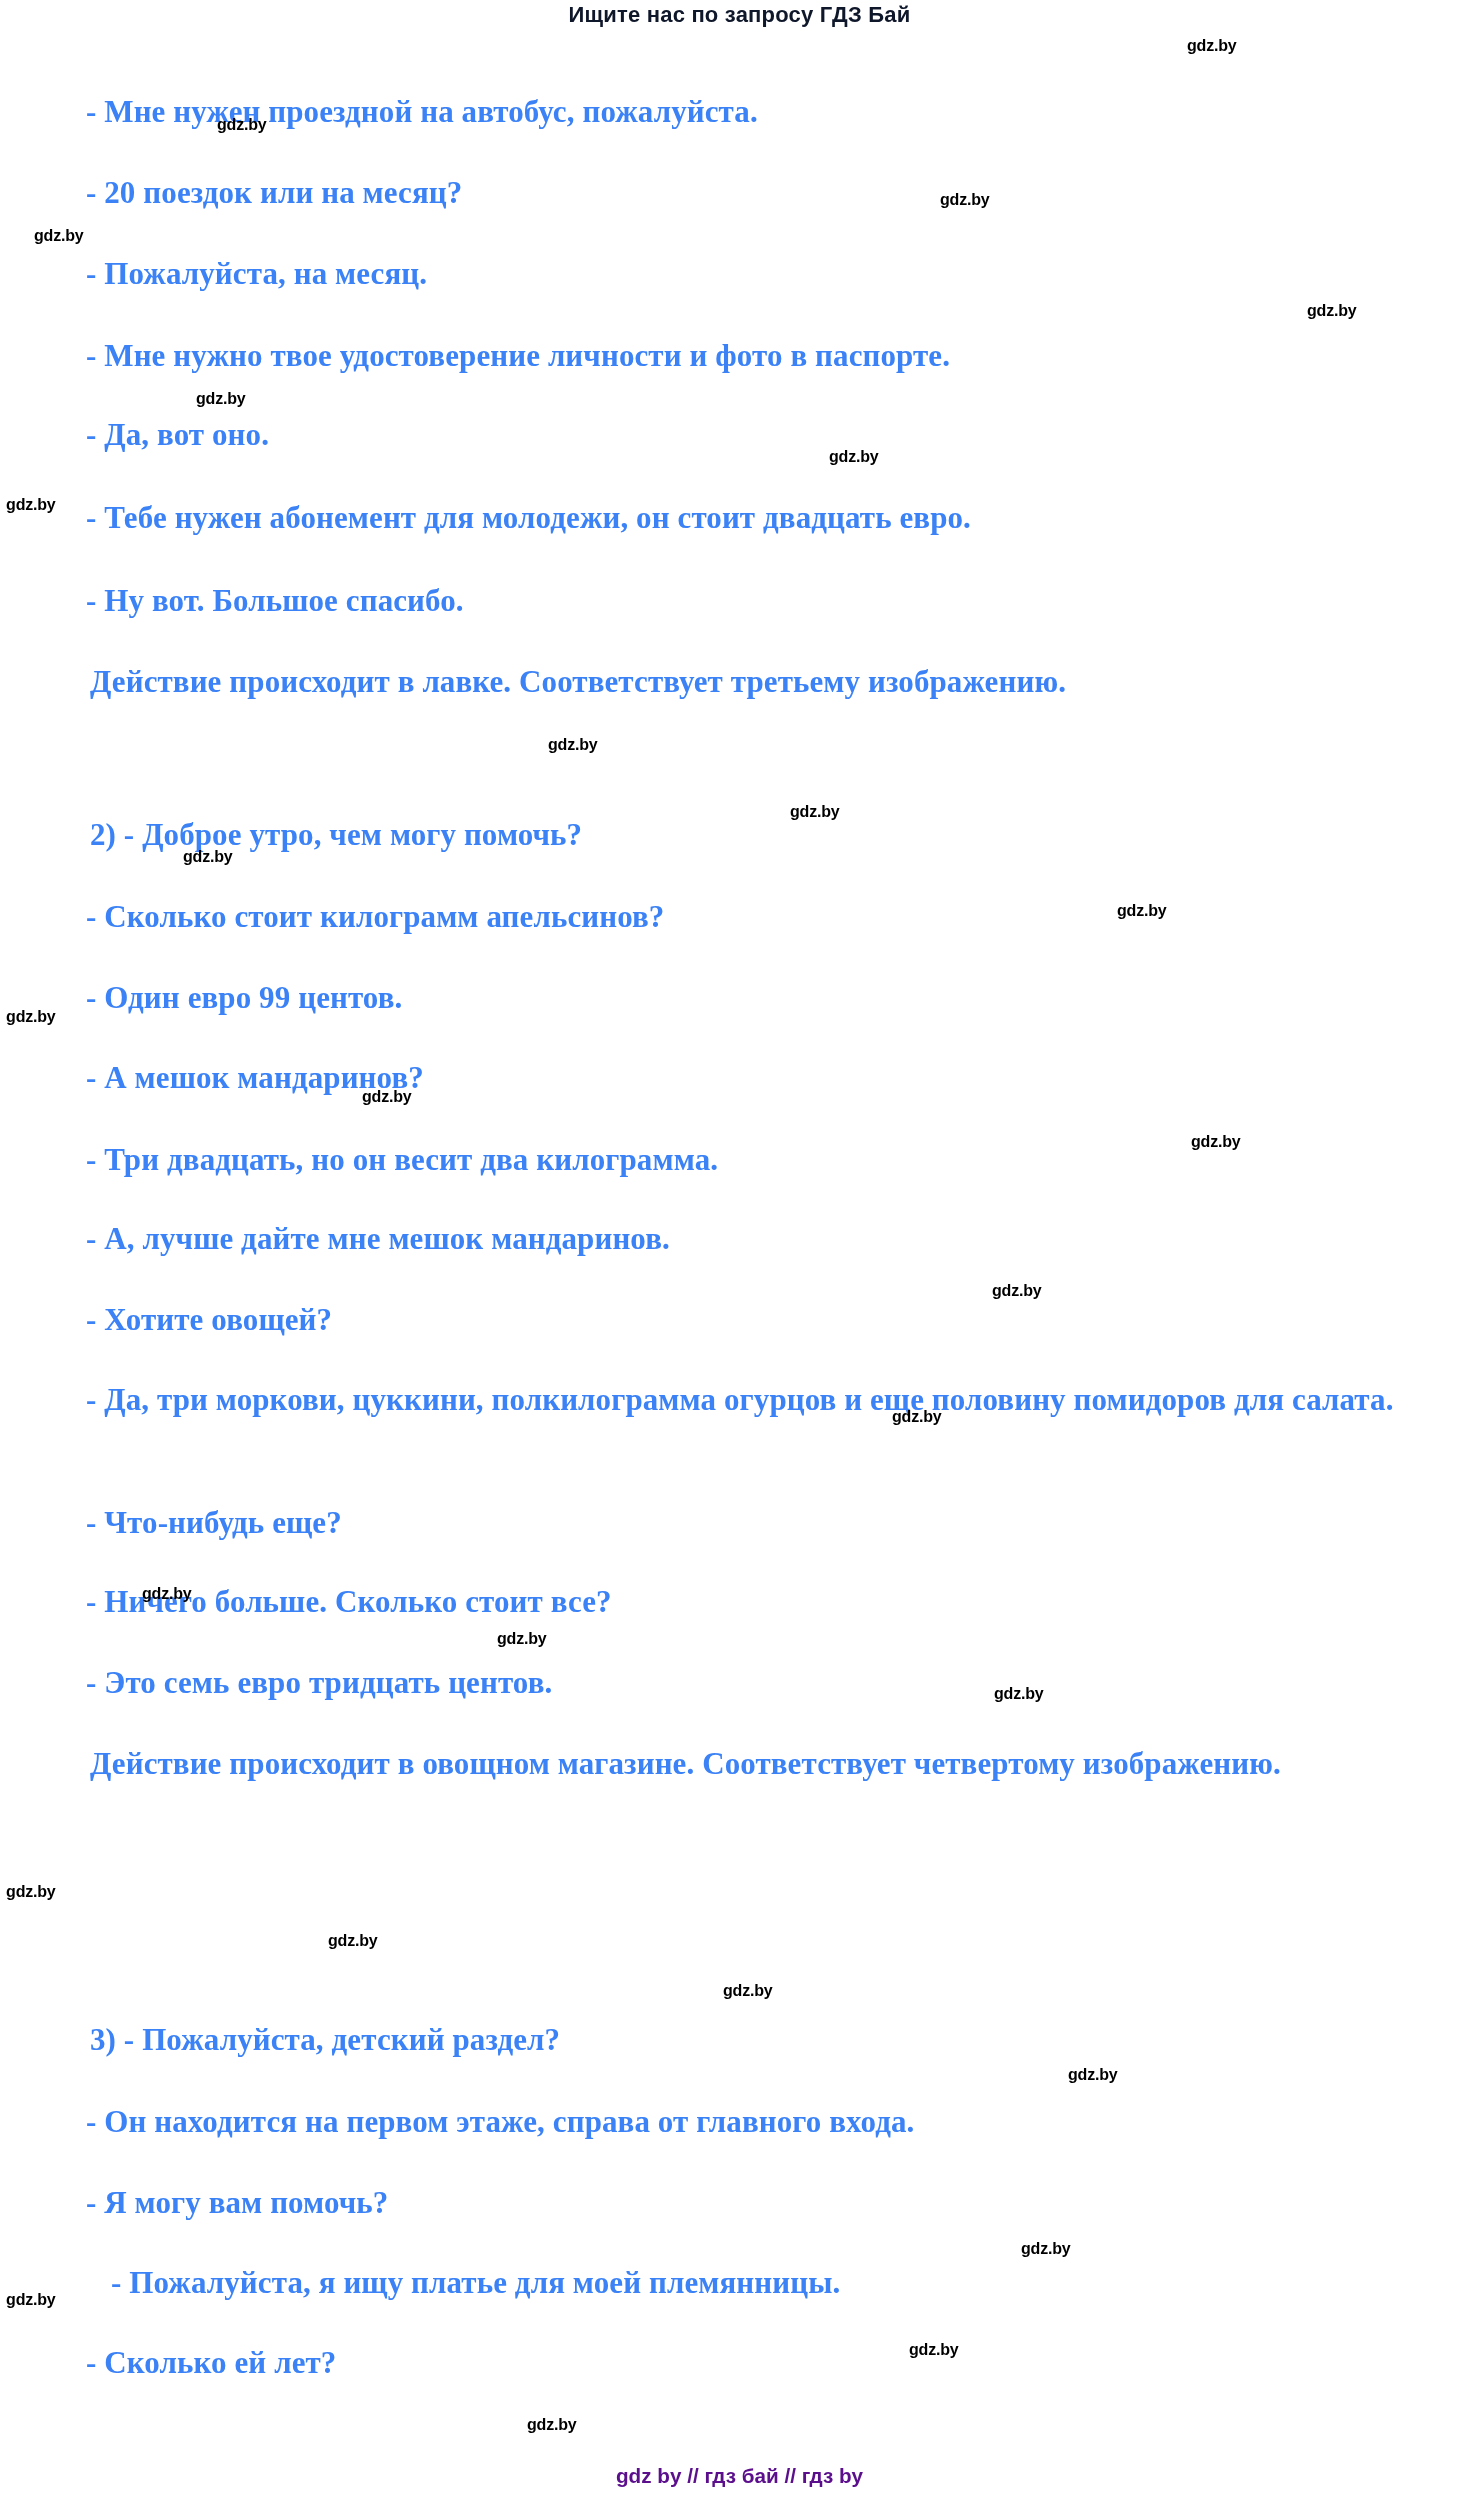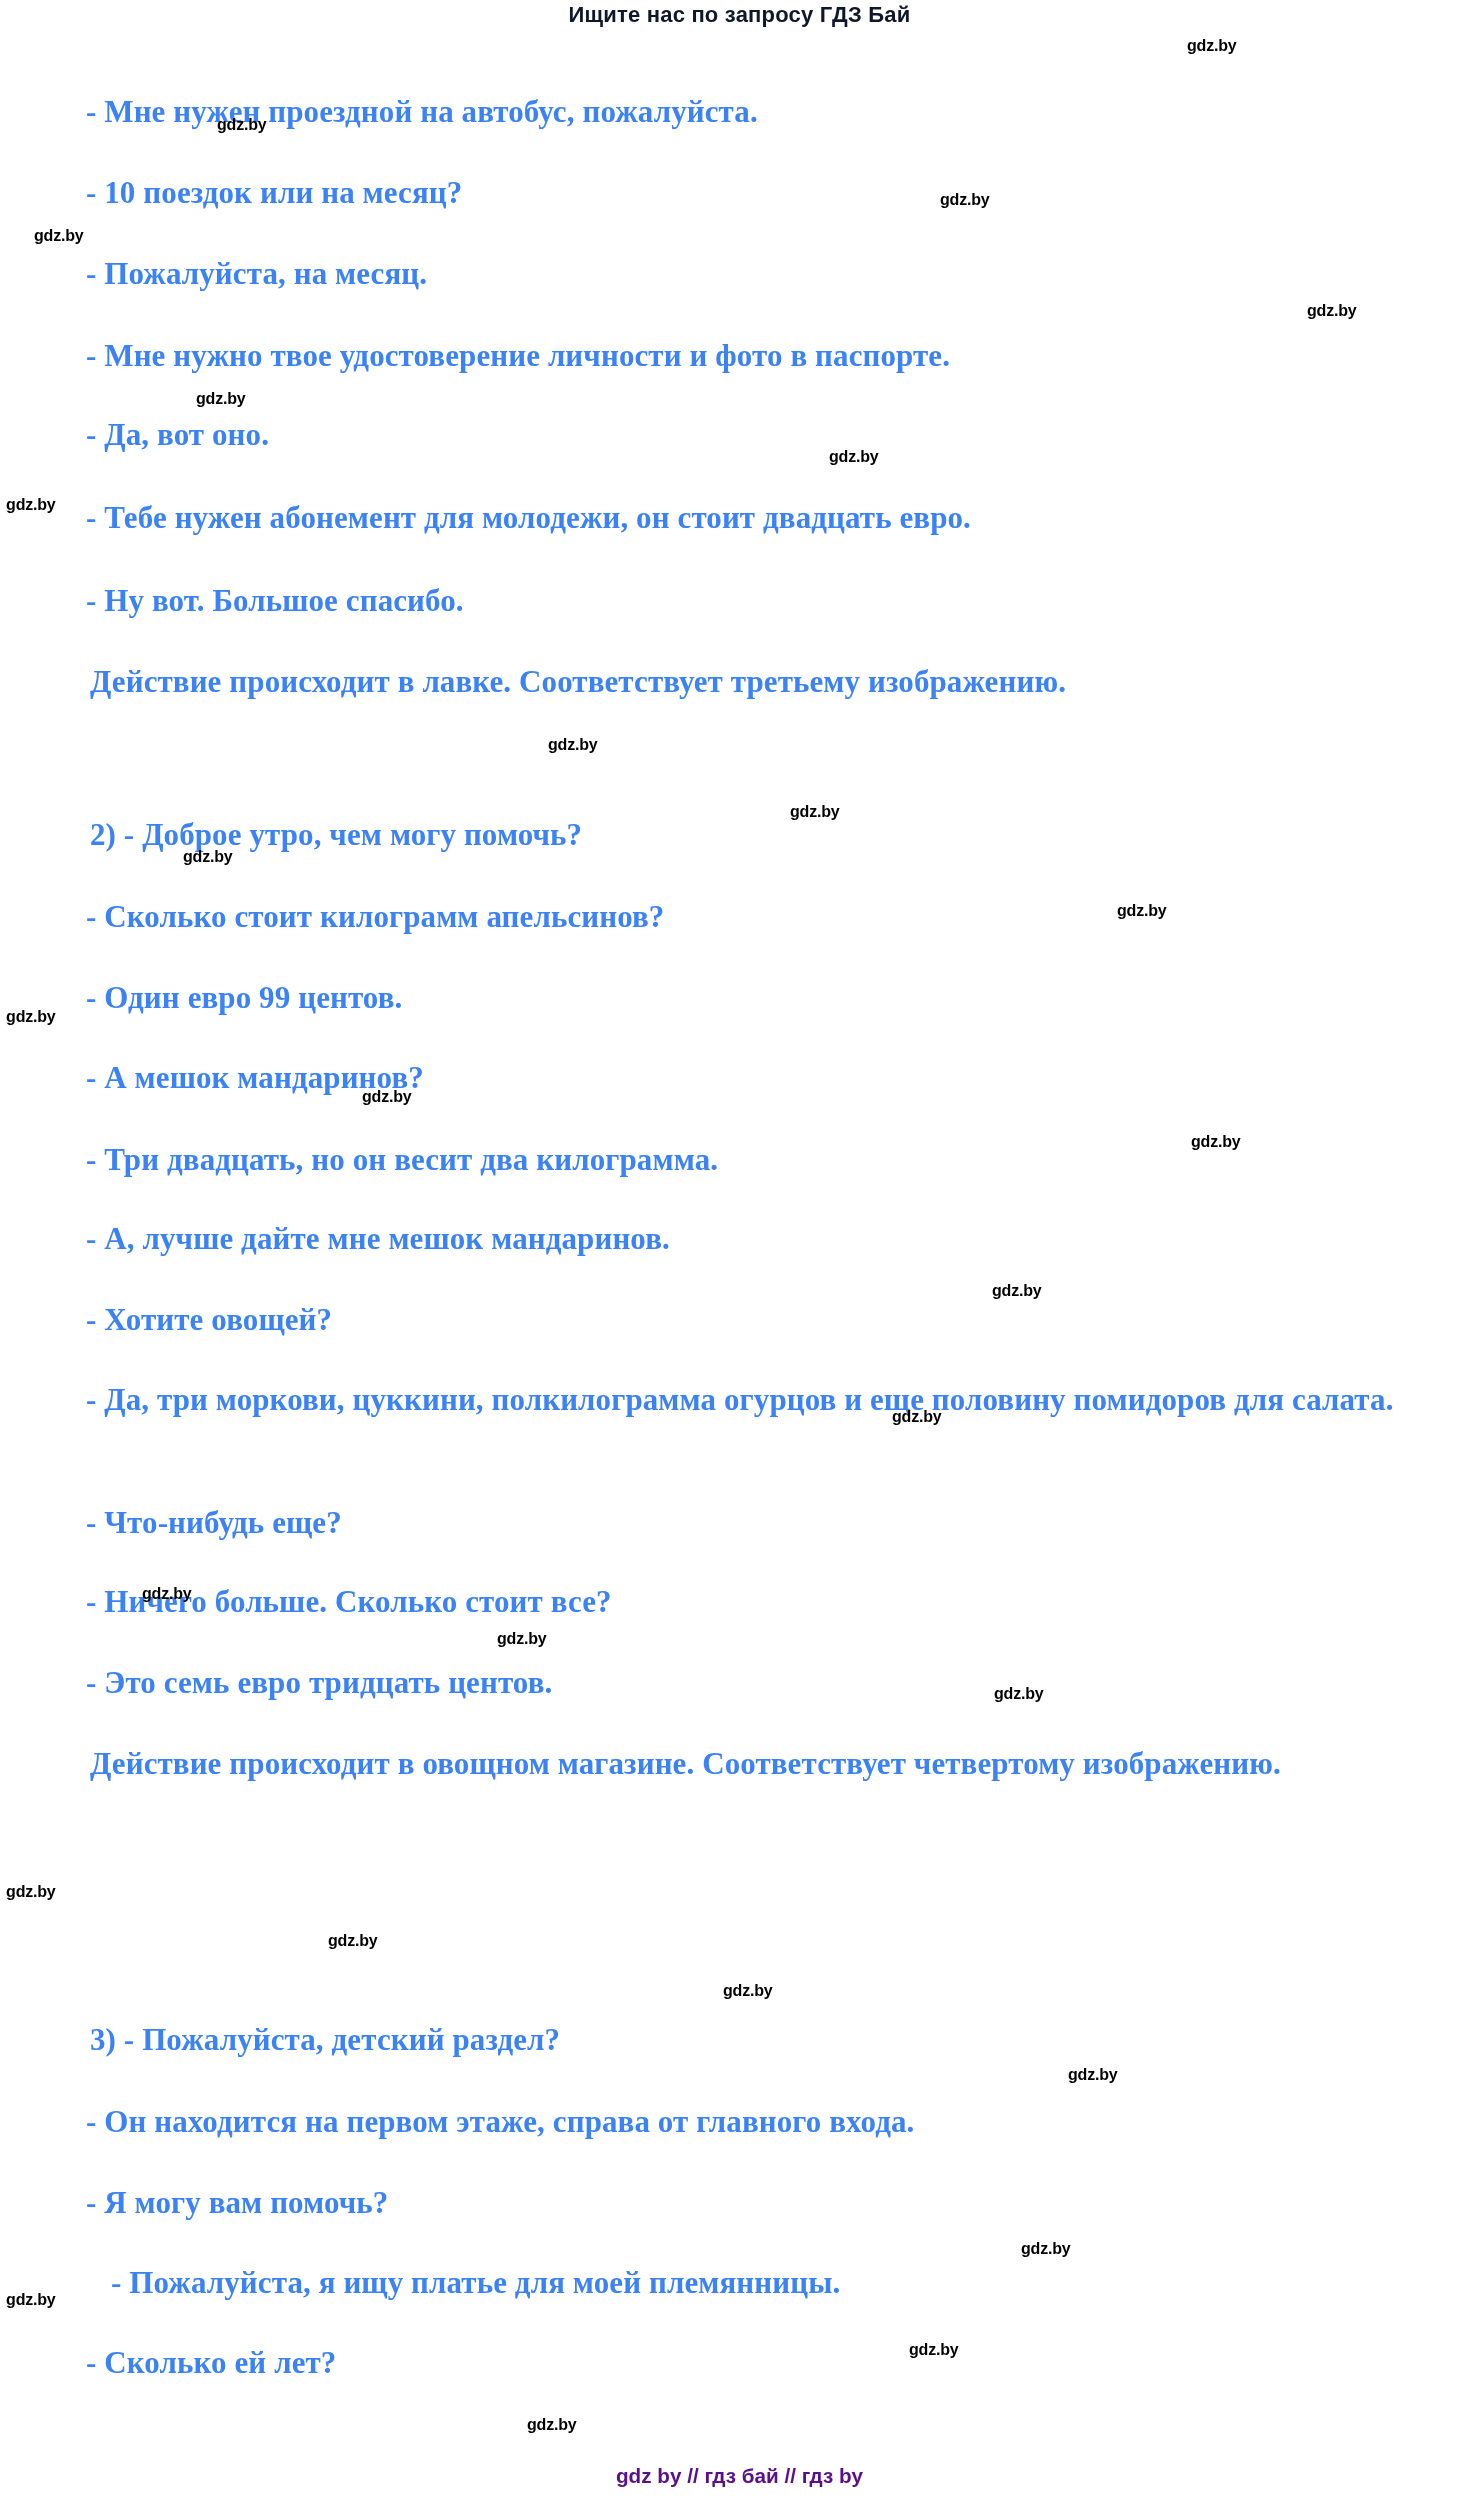--- a/index.html
+++ b/index.html
@@ -84,21 +84,21 @@
 </style>
 </head>
 <body>
 
 <div id="page">
 
   <div class="promo" style="color: #0f172a;">Ищите нас по запросу ГДЗ Бай</div>
 
   <div class="content" id="content-root">
       <div class="line" style="left: 86px; top: 90px;">- Мне нужен проездной на автобус, пожалуйста.</div>
-      <div class="line" style="left: 86px; top: 171px;">- 10 поездок или на месяц?</div>
+      <div class="line" style="left: 86px; top: 171px;">- 20 поездок или на месяц?</div>
       <div class="line" style="left: 86px; top: 252px;">- Пожалуйста, на месяц.</div>
       <div class="line" style="left: 86px; top: 334px; text-align: right;">- Мне нужно твое удостоверение личности и фото в паспорте.</div>
       <div class="line" style="left: 86px; top: 413px;">- Да, вот оно.</div>
       <div class="line" style="left: 86px; top: 496px;">- Тебе нужен абонемент для молодежи, он стоит двадцать евро.</div>
       <div class="line" style="left: 86px; top: 579px;">- Ну вот. Большое спасибо.</div>
       <div class="line" style="left: 90px; top: 660px;">Действие происходит в лавке. Соответствует третьему изображению.</div>
       <div class="line" style="left: 90px; top: 813px; text-align: right;">2) - Доброе утро, чем могу помочь?</div>
       <div class="line" style="left: 86px; top: 895px;">- Сколько стоит килограмм апельсинов?</div>
       <div class="line" style="left: 86px; top: 976px;">- Один евро 99 центов.</div>
       <div class="line" style="left: 86px; top: 1056px;">- А мешок мандаринов?</div>

